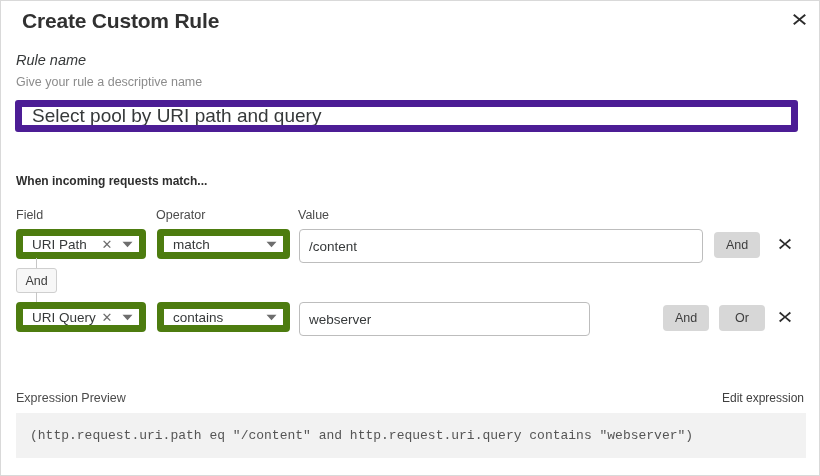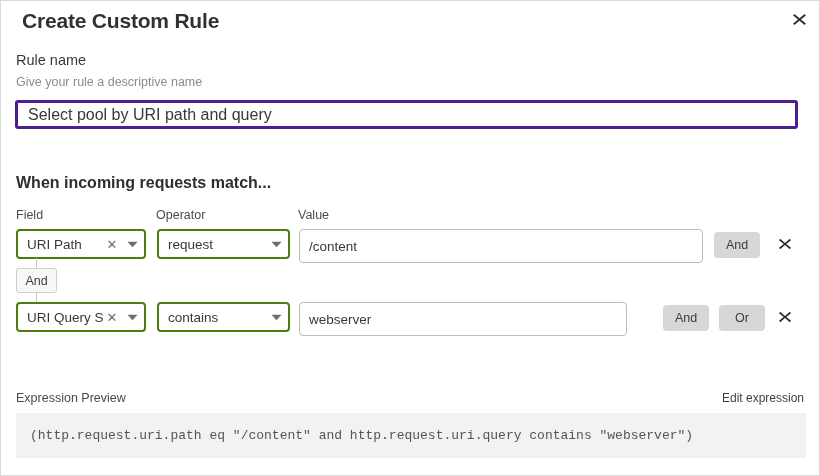--- a/index.html
+++ b/index.html
@@ -52,51 +52,52 @@
   }
   .close-btn svg { display: block; }
 
   
   .rule-name-label {
     position: absolute;
     left: 15px;
     top: 51px;
     font-size: 14.5px;
     color: #36393a;
+    font-style: italic;
   }
   .rule-name-help {
     position: absolute;
     left: 15px;
     top: 74px;
     font-size: 12.5px;
     color: #8c8c8c;
   }
   .rule-name-input {
     position: absolute;
     left: 14px;
     top: 99px;
     width: 783px;
     height: 29px;
     box-sizing: border-box;
     padding: 9px 10px;
     font-family: "Liberation Sans", sans-serif;
-    font-size: 16px;
-    color: #36393a;
-    background: #ffffff;
-    border: 3px solid #4c1d95;
+    font-size: 19px;
+    color: #36393a;
+    background: #ffffff;
+    border: 7px solid #4c1d95;
     border-radius: 3px;
     outline: none;
   }
 
   
   .section-heading {
     position: absolute;
     left: 15px;
     top: 173px;
-    font-size: 16px;
+    font-size: 12px;
     font-weight: bold;
     color: #2e2e2e;
   }
 
   .col-label {
     position: absolute;
     top: 207px;
     font-size: 12.5px;
     color: #4b4b4b;
     text-align: center;
@@ -104,21 +105,21 @@
   .col-label.field    { left: 15px; }
   .col-label.operator { left: 155px; }
   .col-label.value    { left: 297px; }
 
   
   .sel {
     position: absolute;
     box-sizing: border-box;
     height: 30px;
     background: #ffffff;
-    border: 2px solid #4d7c0f;
+    border: 7px solid #4d7c0f;
     border-radius: 4px;
     display: flex;
     align-items: center;
     font-size: 13.5px;
     color: #36393a;
     cursor: pointer;
     user-select: none;
   }
   .sel .sel-text {
     flex: 1 1 auto;
@@ -283,21 +284,21 @@
     <span class="sel-text">URI Path</span>
     <span class="clear-x">✕</span>
     <span class="caret">
       <svg width="11" height="7" viewBox="0 0 11 7">
           <path d="M0.5 0.8 L10.5 0.8 L5.5 6.3 Z" fill="#6d6d6d"></path>
         </svg>
     </span>
   </div>
 
   <div class="sel" style="left:156px; top:228px; width:133px;">
-    <span class="sel-text">request</span>
+    <span class="sel-text">match</span>
     <span class="caret">
       <svg width="11" height="7" viewBox="0 0 11 7">
           <path d="M0.5 0.8 L10.5 0.8 L5.5 6.3 Z" fill="#6d6d6d"></path>
         </svg>
     </span>
   </div>
 
   <input class="txt" style="left: 298px; top: 228px; width: 404px;" type="text" value="/content">
 
   <button class="pill" style="left:713px; top:231px;">And</button>
@@ -324,21 +325,21 @@
 
   <div class="sel" style="left:156px; top:301px; width:133px;">
     <span class="sel-text">contains</span>
     <span class="caret">
       <svg width="11" height="7" viewBox="0 0 11 7">
           <path d="M0.5 0.8 L10.5 0.8 L5.5 6.3 Z" fill="#6d6d6d"></path>
         </svg>
     </span>
   </div>
 
-  <input class="txt" style="left: 298px; top: 301px; width: 328px;" type="text" value="webserver">
+  <input class="txt" style="left: 298px; top: 301px; width: 291px;" type="text" value="webserver">
 
   <button class="pill" style="left:662px; top:304px;">And</button>
   <button class="pill" style="left:718px; top:304px;">Or</button>
 
   <button class="row-delete" style="left:774px; top:306px;" aria-label="Delete row">
     <svg width="14" height="14" viewBox="0 0 15 15">
       <path d="M2.4 2.0 L7.5 6.3 L12.6 2.0 L13.9 3.5 L8.9 7.5 L13.9 11.5 L12.6 13.0 L7.5 8.7 L2.4 13.0 L1.1 11.5 L6.1 7.5 L1.1 3.5 Z" fill="#2d2d2d"></path>
     </svg>
   </button>
 

